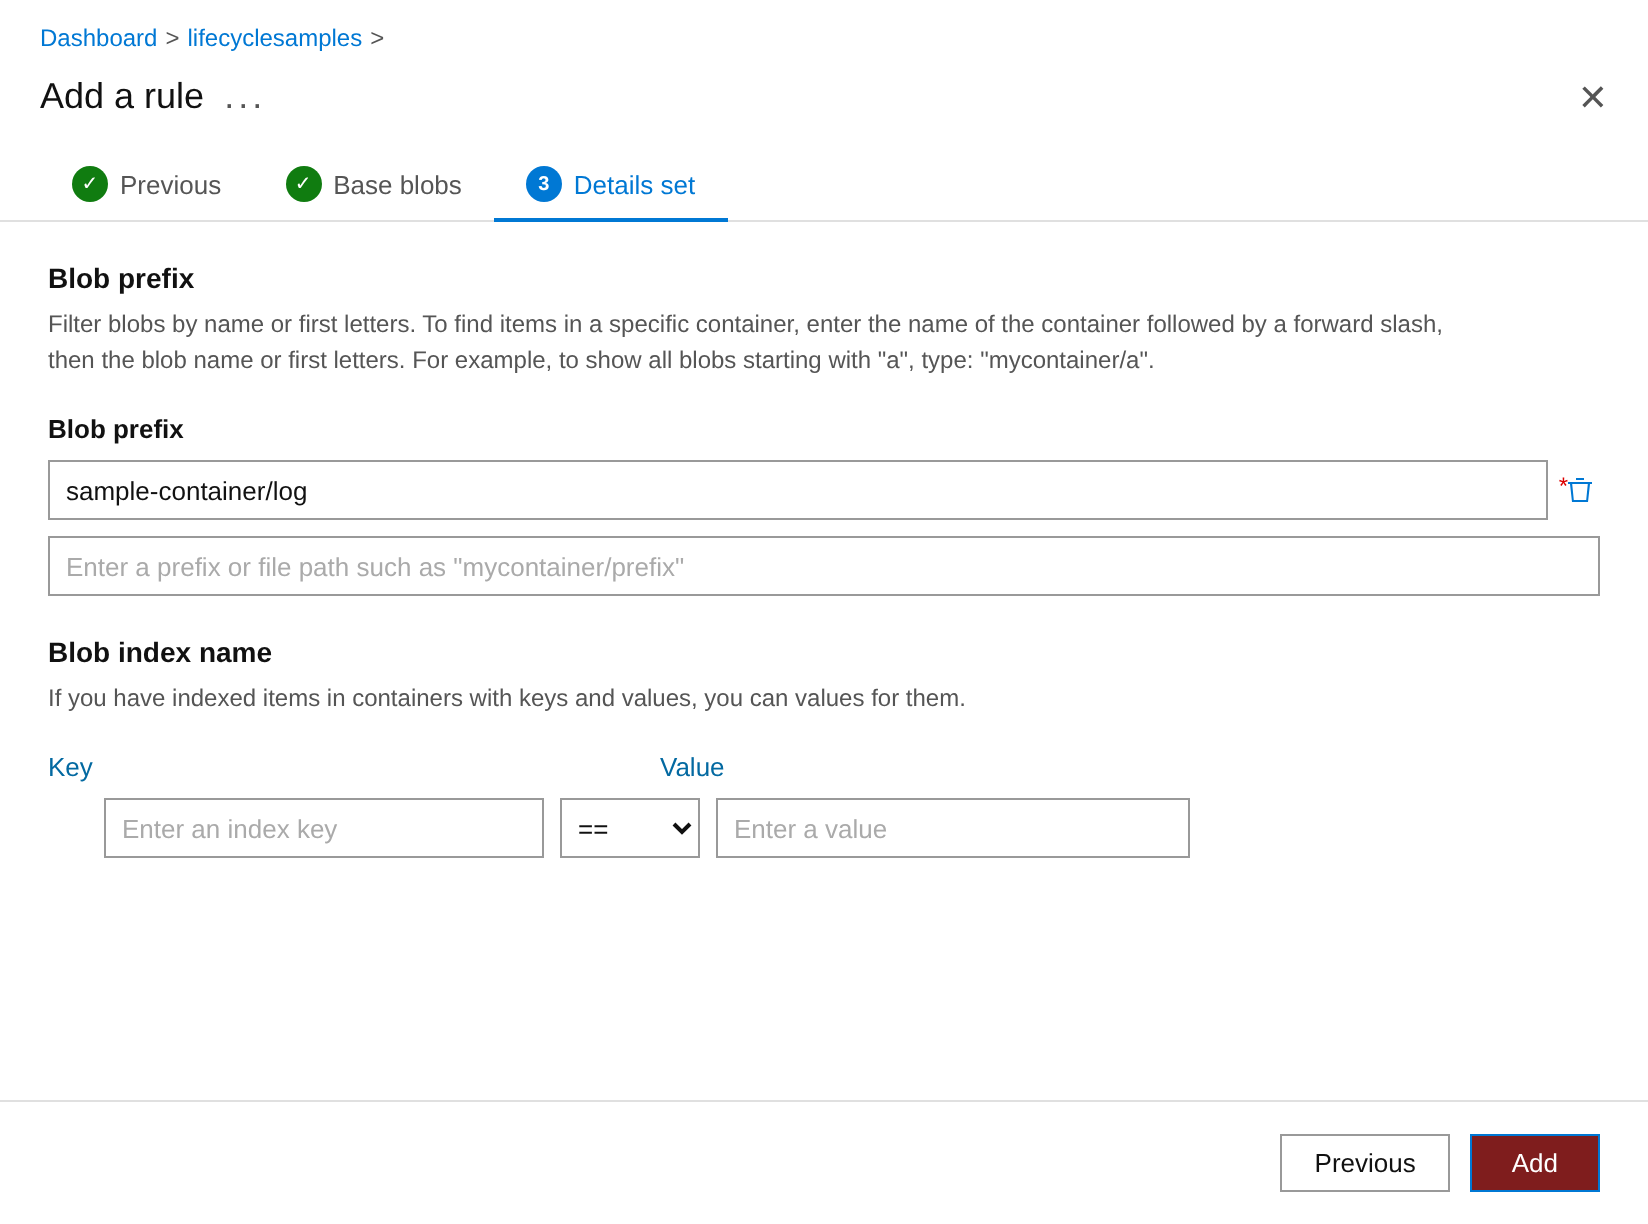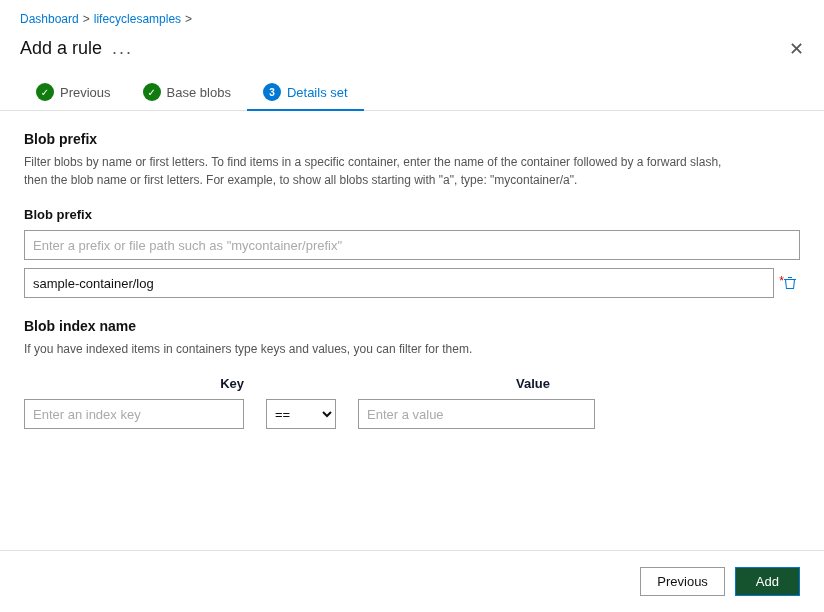--- a/index.html
+++ b/index.html
@@ -201,31 +201,31 @@
       margin-top: 10px;
     }
 
     .key-value-headers {
       display: flex;
       gap: 8px;
       margin-bottom: 8px;
     }
     .kv-header {
       font-size: 13px;
-      font-weight: 700;
-      color: #0f172a;
-      text-align: right;
+      font-weight: 400;
+      color: #0369a1;
     }
     .kv-header-key { width: 220px; }
     .kv-header-val { width: 220px; }
 
     .key-value-row {
       display: flex;
       align-items: center;
-      gap: 22px;
+      gap: 8px;
+      margin-left: 28px;
     }
 
     .kv-input-key {
       width: 220px;
     }
 
     .kv-select {
       width: 70px;
       height: 30px;
       border: 1px solid #999;
@@ -261,21 +261,21 @@
       background: #fff;
       border: 1px solid #999;
       padding: 6px 16px;
       font-size: 13px;
       cursor: pointer;
       font-family: inherit;
       color: #111;
     }
 
     .btn-add {
-      background: #14532d;
+      background: #7f1d1d;
       border: 1px solid #0078d4;
       padding: 6px 20px;
       font-size: 13px;
       cursor: pointer;
       font-family: inherit;
       color: #fff;
     }
   </style>
 </head>
 <body>
@@ -314,43 +314,43 @@
 
   <div class="content">
 
     <div class="section">
       <div class="section-title">Blob prefix</div>
       <p class="section-description">Filter blobs by name or first letters. To find items in a specific container, enter the name of the container followed by a forward slash, then the blob name or first letters. For example, to show all blobs starting with "a", type: "mycontainer/a".</p>
 
       <div class="field-label">Blob prefix</div>
 
       <div class="prefix-inputs">
-        <div class="prefix-row">
-          <div class="input-with-required">
-            <input class="text-input" type="text" placeholder="Enter a prefix or file path such as &quot;mycontainer/prefix&quot;" style="">
-          </div>
-        </div>
-
         <div class="prefix-row">
           <div class="input-with-required">
             <input class="text-input" type="text" value="sample-container/log" style="">
             <span class="required-star">*</span>
           </div>
           <button class="delete-icon-btn" title="Delete">
             <svg width="16" height="16" viewBox="0 0 16 16" fill="#0078d4">
               <path d="M6 2h4v1H6V2zM2 4h12v1h-1l-1 9H4L3 5H2V4zm2.1 1l.8 8h6.2l.8-8H4.1z"></path>
             </svg>
           </button>
         </div>
+
+        <div class="prefix-row">
+          <div class="input-with-required">
+            <input class="text-input" type="text" placeholder="Enter a prefix or file path such as &quot;mycontainer/prefix&quot;" style="">
+          </div>
+        </div>
       </div>
     </div>
 
     <div class="blob-index-section">
       <div class="section-title">Blob index name</div>
-      <p class="section-description">If you have indexed items in containers type keys and values, you can filter for them.</p>
+      <p class="section-description">If you have indexed items in containers with keys and values, you can values for them.</p>
 
       <div class="key-value-headers">
         <div class="kv-header kv-header-key">Key</div>
         <div style="width:70px"></div>
         <div class="kv-header kv-header-val">Value</div>
       </div>
 
       <div class="key-value-row">
         <input class="text-input kv-input-key" type="text" placeholder="Enter an index key" style="">
         <select class="kv-select">

